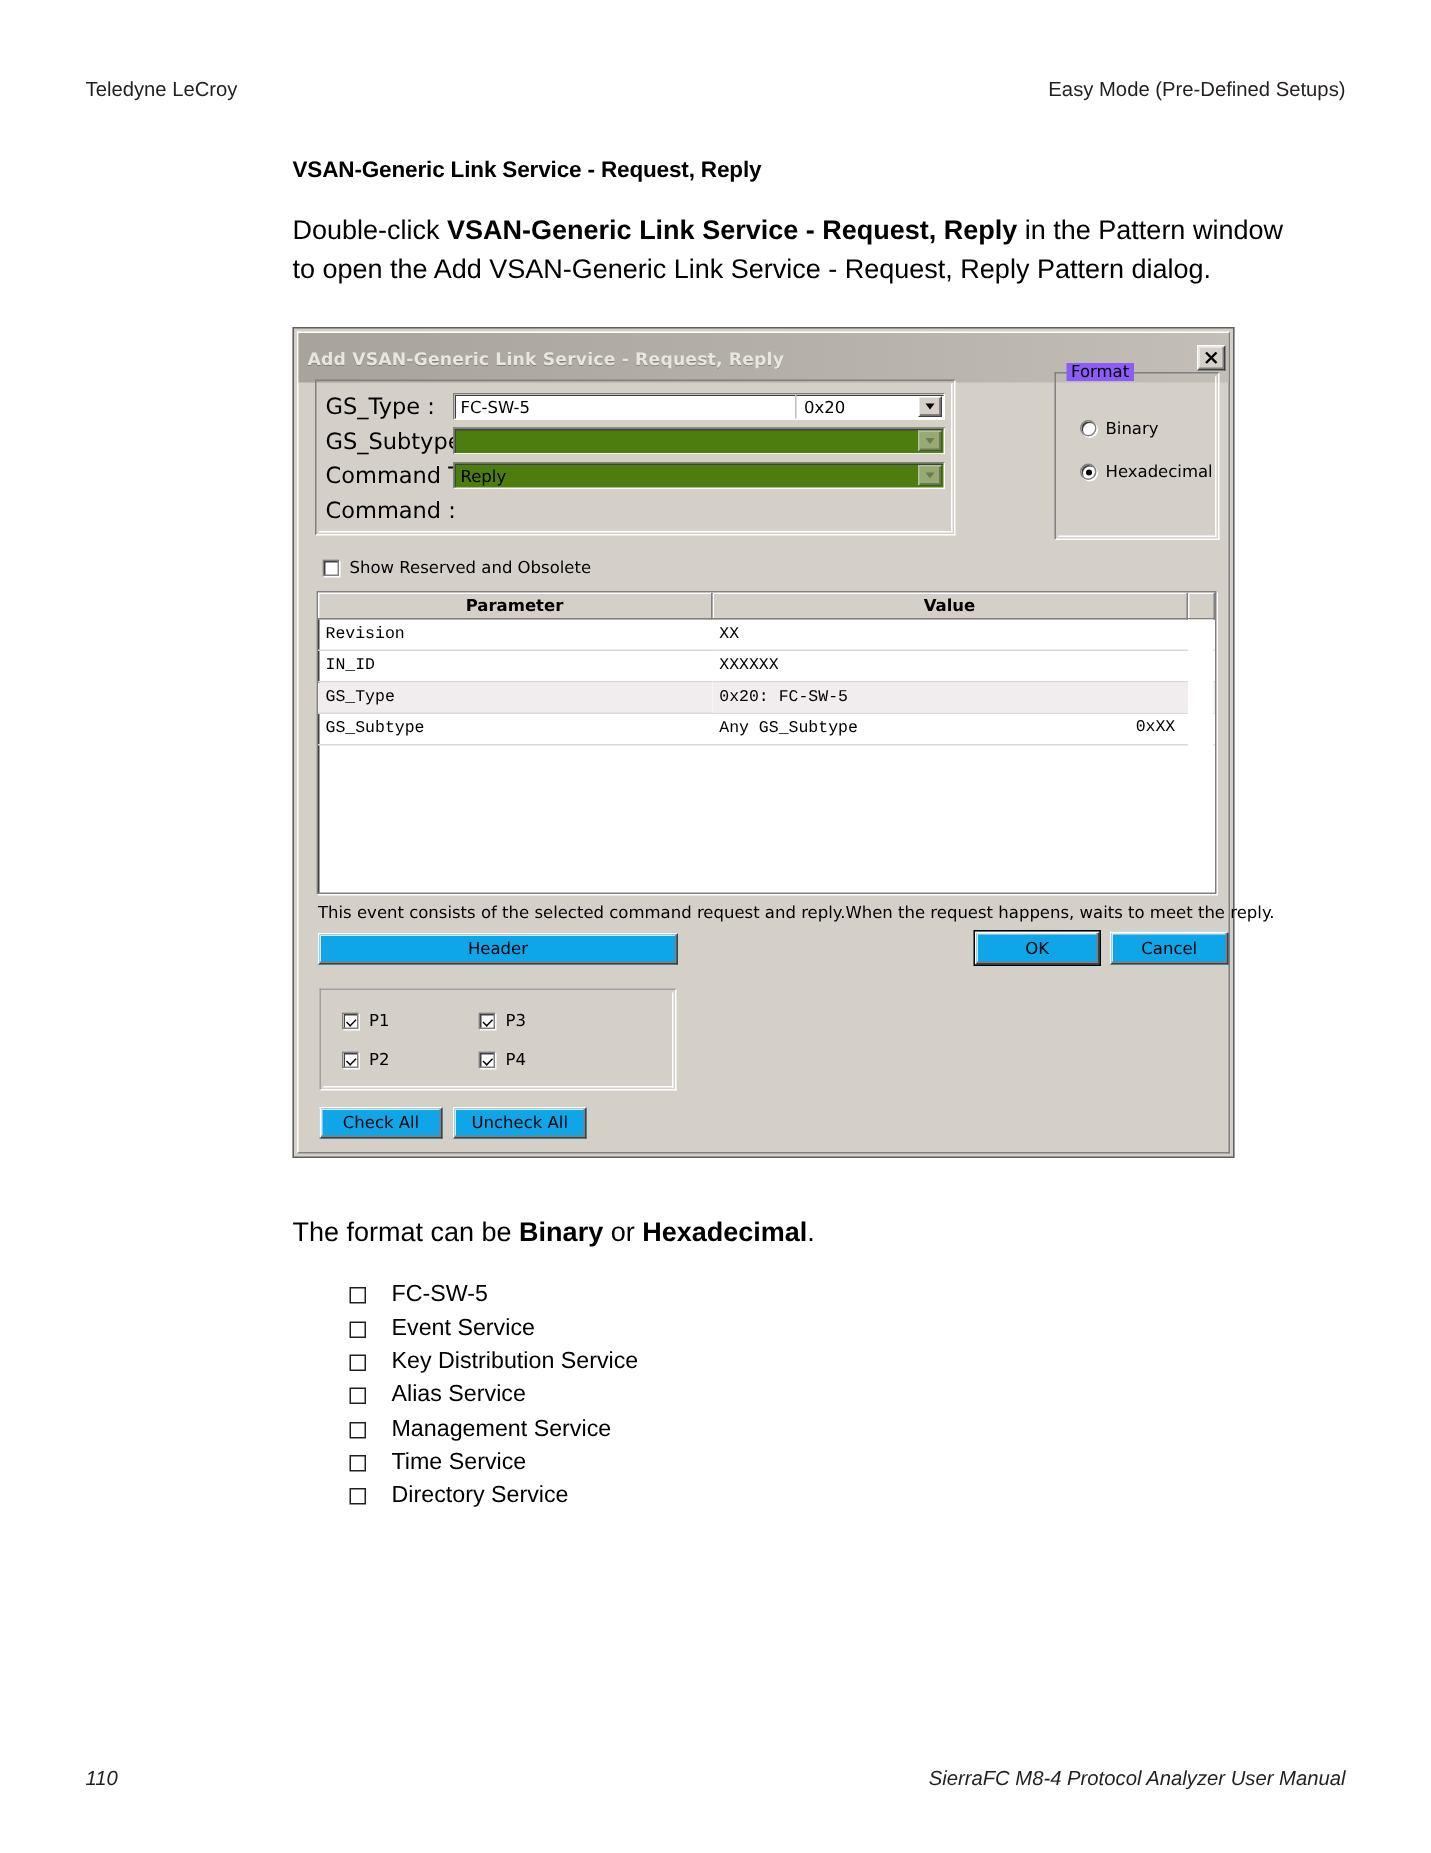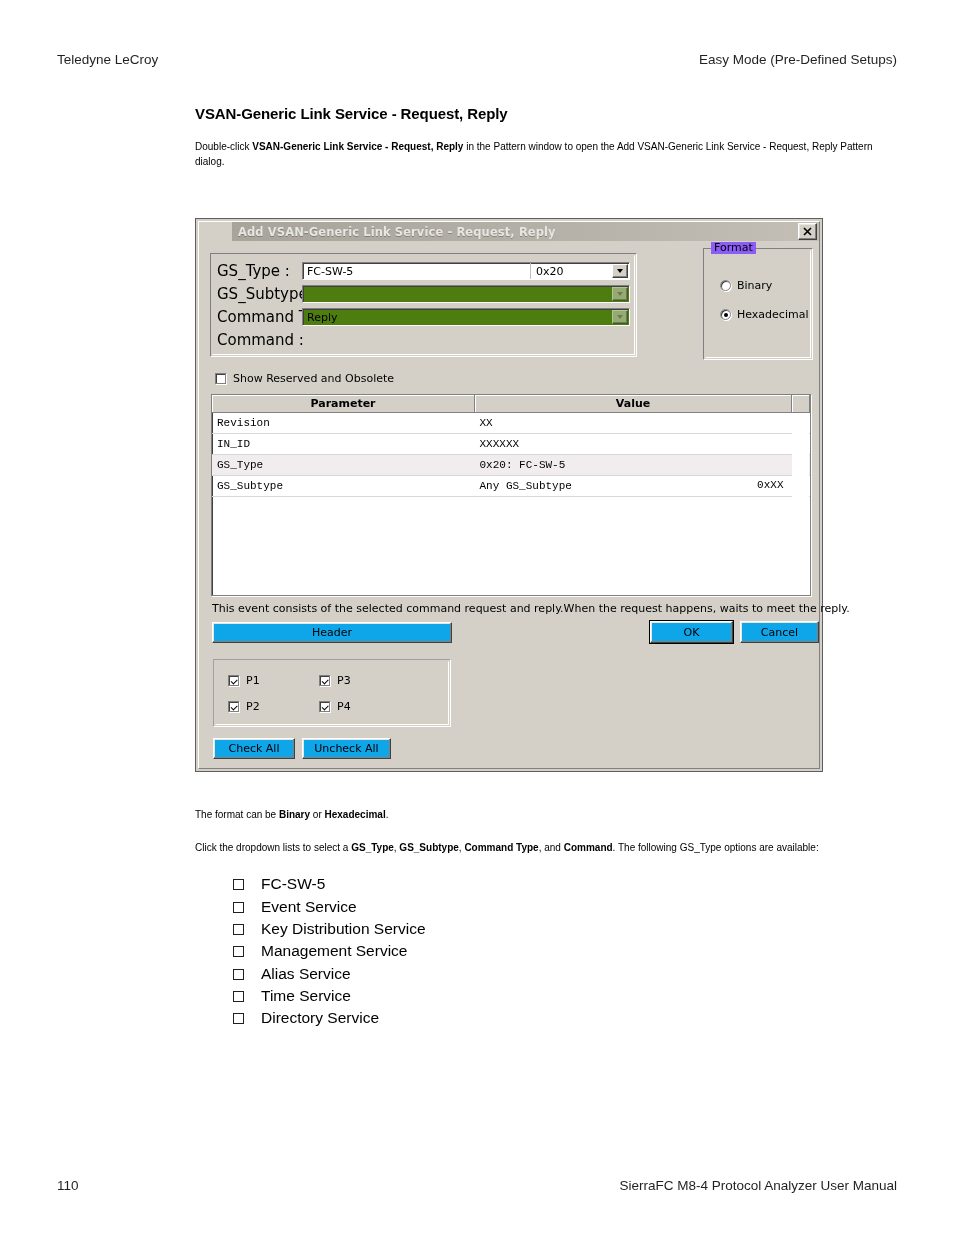--- a/index.html
+++ b/index.html
@@ -30,39 +30,40 @@
   .page-header .right { float: right; }
 
   .page-footer {
     position: absolute;
     top: 1178px;
     left: 57px;
     right: 57px;
     height: 20px;
     font-size: 13.5px;
     color: #231f20;
+    font-style: italic;
   }
   .page-footer .left  { float: left; }
   .page-footer .right { float: right; }
 
   
   .content {
     position: absolute;
     left: 195px;
     top: 105px;
     width: 680px;
   }
   h2.section-title {
     font-size: 15px;
     font-weight: bold;
     margin: 0 0 18px 0;
     letter-spacing: -0.1px;
   }
   p.para {
-    font-size: 10px;
+    font-size: 18px;
     line-height: 1.47;
     margin: 0 0 6px 0;
     color: #000;
   }
   p.para b { font-weight: bold; }
 
   .after-dialog {
     position: absolute;
     left: 195px;
     top: 808px;
@@ -109,27 +110,26 @@
     inset: 2px;
     border: 1px solid #ffffff;
     border-right-color: #808080;
     border-bottom-color: #808080;
     box-sizing: border-box;
   }
 
   .titlebar {
     position: absolute;
     left: 0; top: 0; right: 0;
-    height: 19px;
+    height: 33px;
     background: linear-gradient(to right, #a8a49c 0%, #b5b1a9 55%, #c3bfb7 100%);
     display: flex;
     align-items: center;
     padding: 0 2px 0 6px;
     box-sizing: border-box;
-    margin-left: 33px;
   }
   .titlebar .title-text {
     flex: 1;
     font-size: 11.5px;
     font-weight: bold;
     color: #e8e6e1;
     letter-spacing: 0.1px;
     white-space: nowrap;
     overflow: hidden;
     text-shadow: 0 1px 0 rgba(0,0,0,.25);
@@ -598,28 +598,27 @@
 
     <div class="btn btn-checkall">Check All</div>
     <div class="btn btn-uncheckall">Uncheck All</div>
 
   </div>
 </div>
 
 <div class="after-dialog">
   <p class="para"><span>The format can be </span><b>Binary</b><span> or </span><b>Hexadecimal</b><span>.</span></p>
 
-  <p class="para"><span>Click the dropdown lists to select a </span><b>GS_Type</b><span>, </span><b>GS_Subtype</b><span>, </span><b>Command Type</b><span>, and </span><b>Command</b><span>. The following GS_Type options are available:</span></p>
 
   <ul class="opt-list">
     <li><span class="bullet-box"></span><span>FC-SW-5</span></li>
     <li><span class="bullet-box"></span><span>Event Service</span></li>
     <li><span class="bullet-box"></span><span>Key Distribution Service</span></li>
+    <li><span class="bullet-box"></span><span>Alias Service</span></li>
     <li><span class="bullet-box"></span><span>Management Service</span></li>
-    <li><span class="bullet-box"></span><span>Alias Service</span></li>
     <li><span class="bullet-box"></span><span>Time Service</span></li>
     <li><span class="bullet-box"></span><span>Directory Service</span></li>
   </ul>
 </div>
 
 <div class="page-footer">
   <span class="left">110</span>
   <span class="right">SierraFC M8-4 Protocol Analyzer User Manual</span>
 </div>
 

